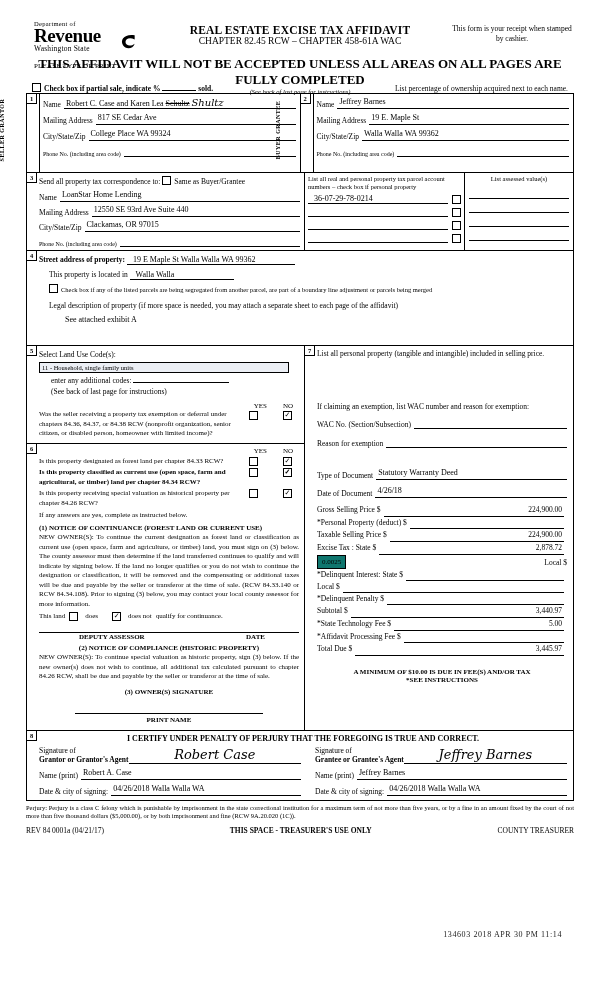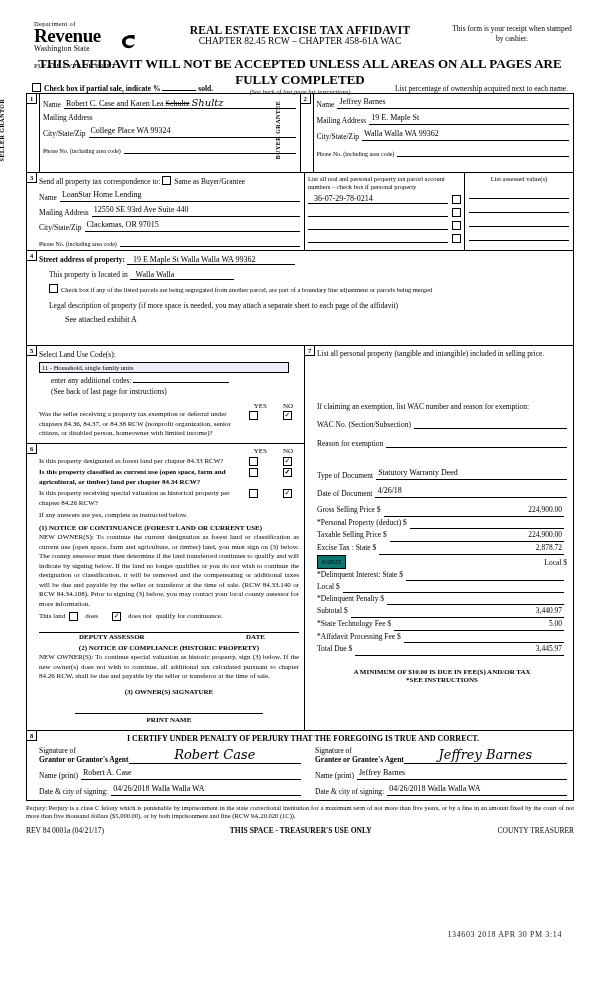--- a/index.html
+++ b/index.html
@@ -92,20 +92,21 @@
           </div>
       <div class="inner">
         <div class="lnm">
           <span>Name</span>
           <span class="u"><span class="val">Robert C. Case and Karen Lea</span>
           <span class="val strike">Schultz</span>
           <span class="hand">Shultz</span></span>
         </div>
         <div class="lnm" style="margin-top:4px;">
           <span>Mailing Address</span>
+          <span class="u"><span class="val">817 SE Cedar Ave</span></span>
         </div>
         <div class="lnm" style="margin-top:4px;">
           <span>City/State/Zip</span>
           <span class="u"><span class="val">College Place WA 99324</span></span>
         </div>
         <div class="lnm" style="margin-top:4px;">
           <span class="footnote">Phone No. (including area code)</span>
           <span class="u"><span class="val"></span></span>
         </div>
       </div>
@@ -413,15 +414,15 @@
   </div>
 
   <div style="font-size:6.5px;line-height:8px;margin-top:3px;text-align:justify;">Perjury: Perjury is a class C felony which is punishable by imprisonment in the state correctional institution for a maximum term of not more than five years, or by a fine in an amount fixed by the court of not more than five thousand dollars ($5,000.00), or by both imprisonment and fine (RCW 9A.20.020 (1C)).</div>
 
   <div style="display:flex;justify-content:space-between;align-items:center;font-size:7.5px;margin-top:6px;border-top:0;">
     <span>REV 84 0001a (04/21/17)</span>
     <span style="font-weight:bold;">THIS SPACE - TREASURER'S USE ONLY</span>
     <span>COUNTY TREASURER</span>
   </div>
 
-  <div style="position:absolute;right:12px;top:912px;font-size:8px;letter-spacing:.6px;color:#222;">134603 2018 APR 30 PM 3:14</div>
+  <div style="position:absolute;right:12px;top:912px;font-size:8px;letter-spacing:.6px;color:#222;">134603 2018 APR 30 PM 11:14</div>
  </div>
 </div>
 
 </body></html>

